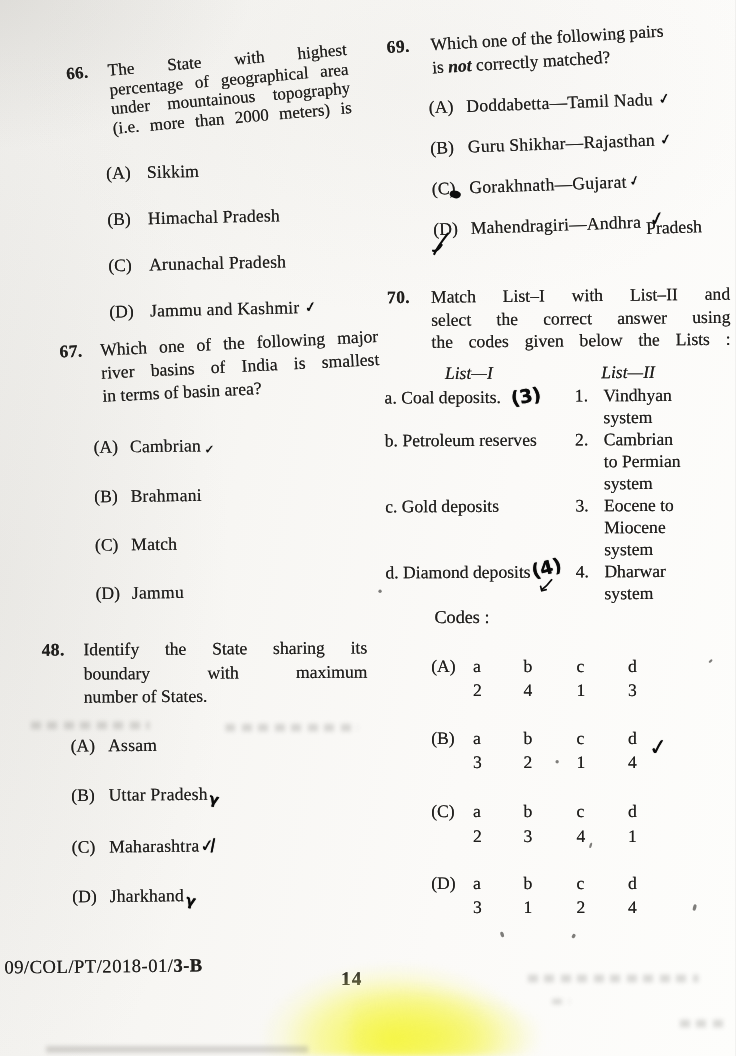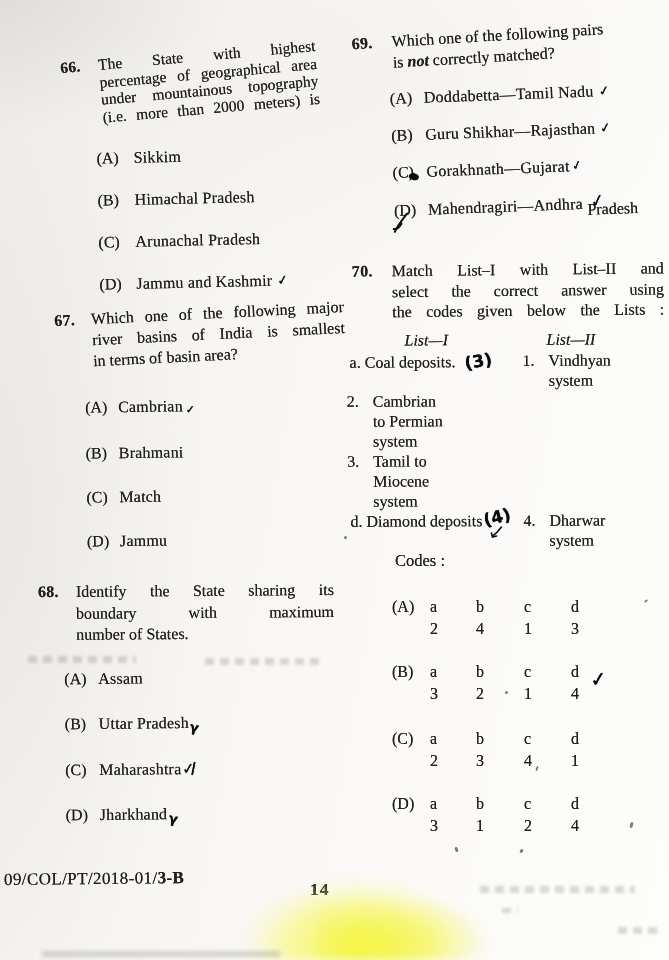--- a/index.html
+++ b/index.html
@@ -118,21 +118,21 @@
       <span class="olabel pr" style="width:33px;">(C)</span>
       <span class="otext pr">Match</span>
     </div>
     <div class="opt-row">
       <span class="olabel pr" style="width:33px;">(D)</span>
       <span class="otext pr">Jammu</span>
     </div>
   </div>
 
   <div class="abs qhead" style="left:38px;top:580px;width:296px;font-size:16px;line-height:21.5px;transform:rotate(-0.4deg);">
-    <span class="qnum pr" style="width:38px;">68.</span>
+    <span class="qnum pr" style="width:38px;">48.</span>
     <div class="qlines" style="width:250px;">
       <div class="jl pr">Identify the State sharing its</div>
       <div class="jl pr">boundary with maximum</div>
       <div class="pr">number of States.</div>
     </div>
   </div>
   <div class="abs" style="left:65px;top:668px;width:250px;font-size:16px;line-height:20px;transform:rotate(-0.6deg);">
     <div class="opt-row" style="margin-bottom:25px;">
       <span class="olabel pr" style="width:34px;">(A)</span>
       <span class="otext pr">Assam</span>
@@ -211,34 +211,36 @@
       <div class="mright pr">
           <span class="mnum">1.</span>
         <div class="mlines">
             <div>Vindhyan</div>
             <div>system</div>
             <div></div>
           </div>
       </div>
     </div>
     <div class="mrow">
+      <div class="mleft pr"><span>b.</span> <span>Petroleum reserves</span></div>
       <div class="mright pr">
           <span class="mnum">2.</span>
         <div class="mlines">
             <div>Cambrian</div>
             <div>to Permian</div>
             <div>system</div>
           </div>
       </div>
     </div>
     <div class="mrow">
+      <div class="mleft pr"><span>c.</span> <span>Gold deposits</span></div>
       <div class="mright pr">
           <span class="mnum">3.</span>
         <div class="mlines">
-            <div>Tamil to</div>
+            <div>Eocene to</div>
             <div>Miocene</div>
             <div>system</div>
           </div>
       </div>
     </div>
     <div class="mrow">
       <div class="mleft pr"><span>d.</span> <span>Diamond deposits</span>
         <span class="hw ann ann4">(4)</span>
         <svg class="d4arrow" width="16" height="14" viewBox="0 0 16 14">
           <path d="M12,1 C9,5 6,8 3,10" stroke="#0c0c0c" stroke-width="1.6" fill="none" stroke-linecap="round"></path>

